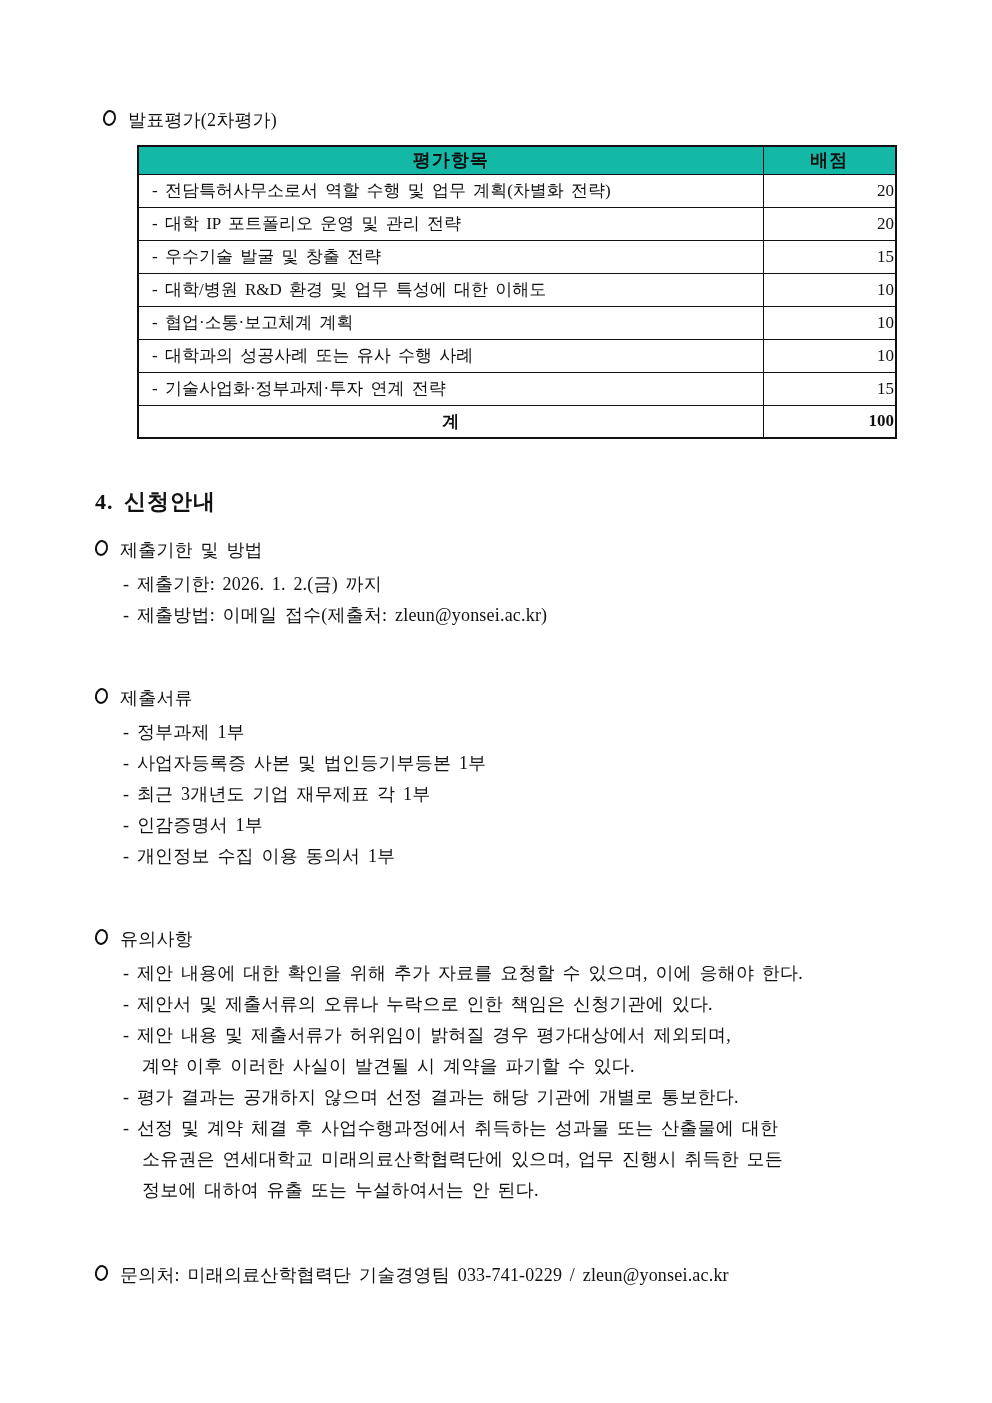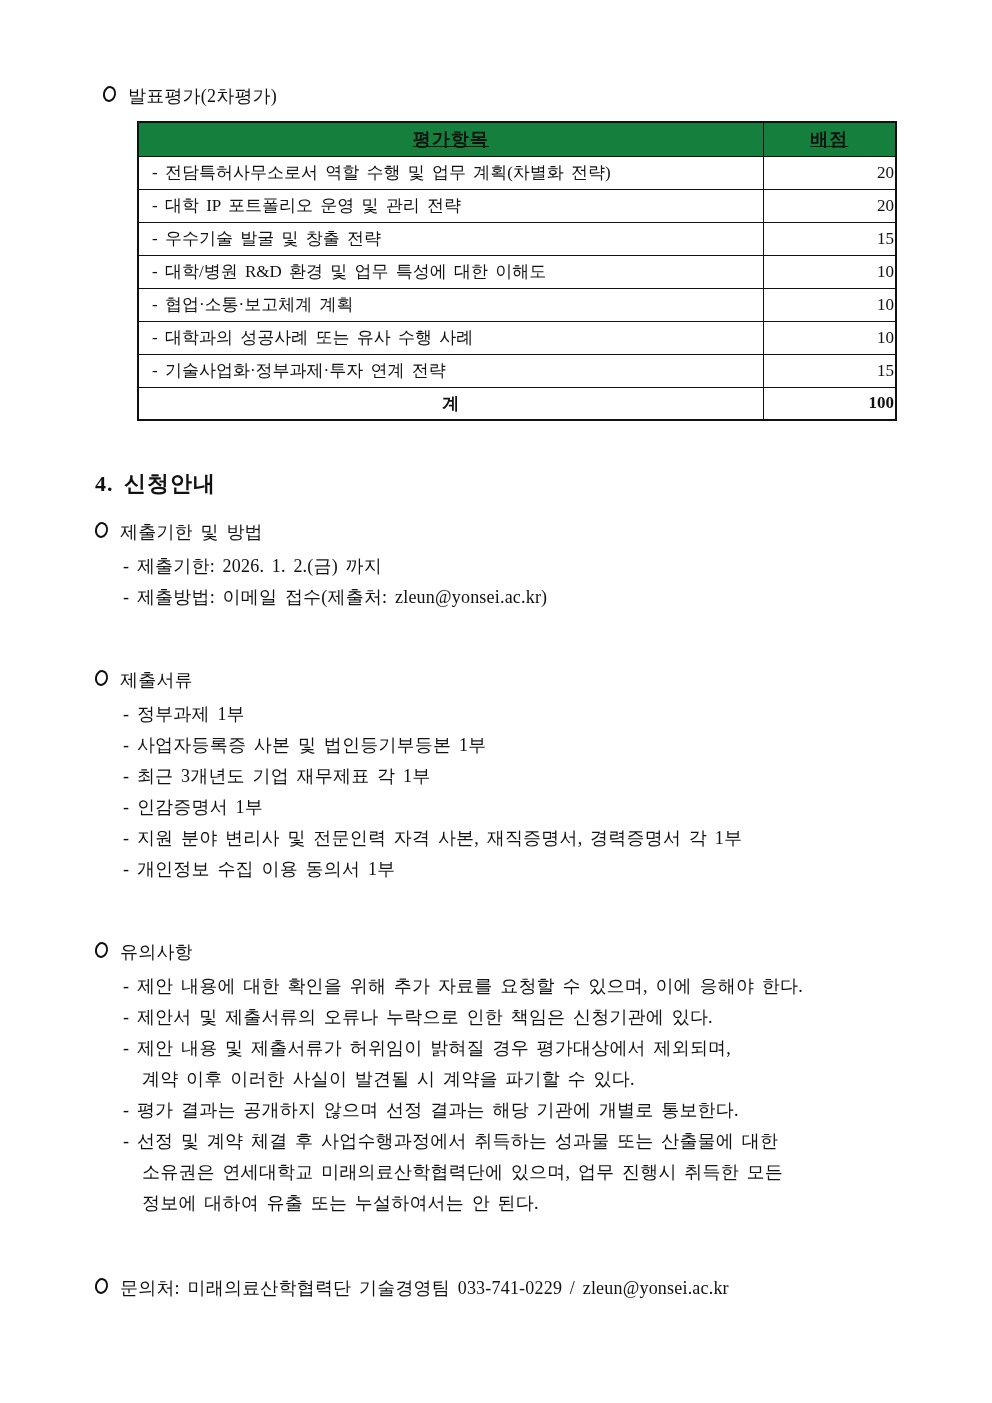--- a/index.html
+++ b/index.html
@@ -7,21 +7,21 @@
   body {
     width: 992px;
     height: 1403px;
     background: #ffffff;
     color: #111111;
     font-family: "Liberation Serif", "DejaVu Serif", serif;
   }
   .page {
     width: 992px;
     height: 1403px;
-    padding: 84px 95px 30px 95px;
+    padding: 108px 95px 30px 95px;
     overflow: hidden;
   }
   
   .circle-bullet {
     display: inline-block;
     width: 13px;
     height: 16px;
     border: 2px solid #111;
     border-radius: 50%;
     flex: 0 0 auto;
@@ -43,26 +43,25 @@
     border-collapse: collapse;
     margin: 13px 0 0 42px;
     width: 758px;
     table-layout: fixed;
     border: 2px solid #111;
   }
   .eval-table th, .eval-table td {
     border: 1px solid #111;
   }
   .eval-table th {
-    background: #15803d;
+    background: #14b8a6;
     font-size: 18px;
     font-weight: bold;
-    height: 34px;
+    height: 28px;
     letter-spacing: 1px;
-    text-decoration: underline;
   }
   .eval-table col.item-col { width: 625px; }
   .eval-table col.score-col { width: 133px; }
   .eval-table td {
     height: 33px;
     font-size: 17px;
     word-spacing: 3px;
   }
   .item-cell { padding: 2px 8px 2px 13px; }
   .score-cell { text-align: right; }
@@ -166,21 +165,20 @@
       <div class="group">
         <div class="bullet-line">
           <span class="circle-bullet"></span>
           <span>제출서류</span>
         </div>
         <div class="dash-items">
           <div class="dash-item">- 정부과제 1부</div>
           <div class="dash-item">- 사업자등록증 사본 및 법인등기부등본 1부</div>
           <div class="dash-item">- 최근 3개년도 기업 재무제표 각 1부</div>
           <div class="dash-item">- 인감증명서 1부</div>
-          <div class="dash-item">- 지원 분야 변리사 및 전문인력 자격 사본, 재직증명서, 경력증명서 각 1부</div>
           <div class="dash-item">- 개인정보 수집 이용 동의서 1부</div>
         </div>
       </div>
       <div class="group">
         <div class="bullet-line">
           <span class="circle-bullet"></span>
           <span>유의사항</span>
         </div>
         <div class="dash-items">
           <div class="dash-item">- 제안 내용에 대한 확인을 위해 추가 자료를 요청할 수 있으며, 이에 응해야 한다.</div>

